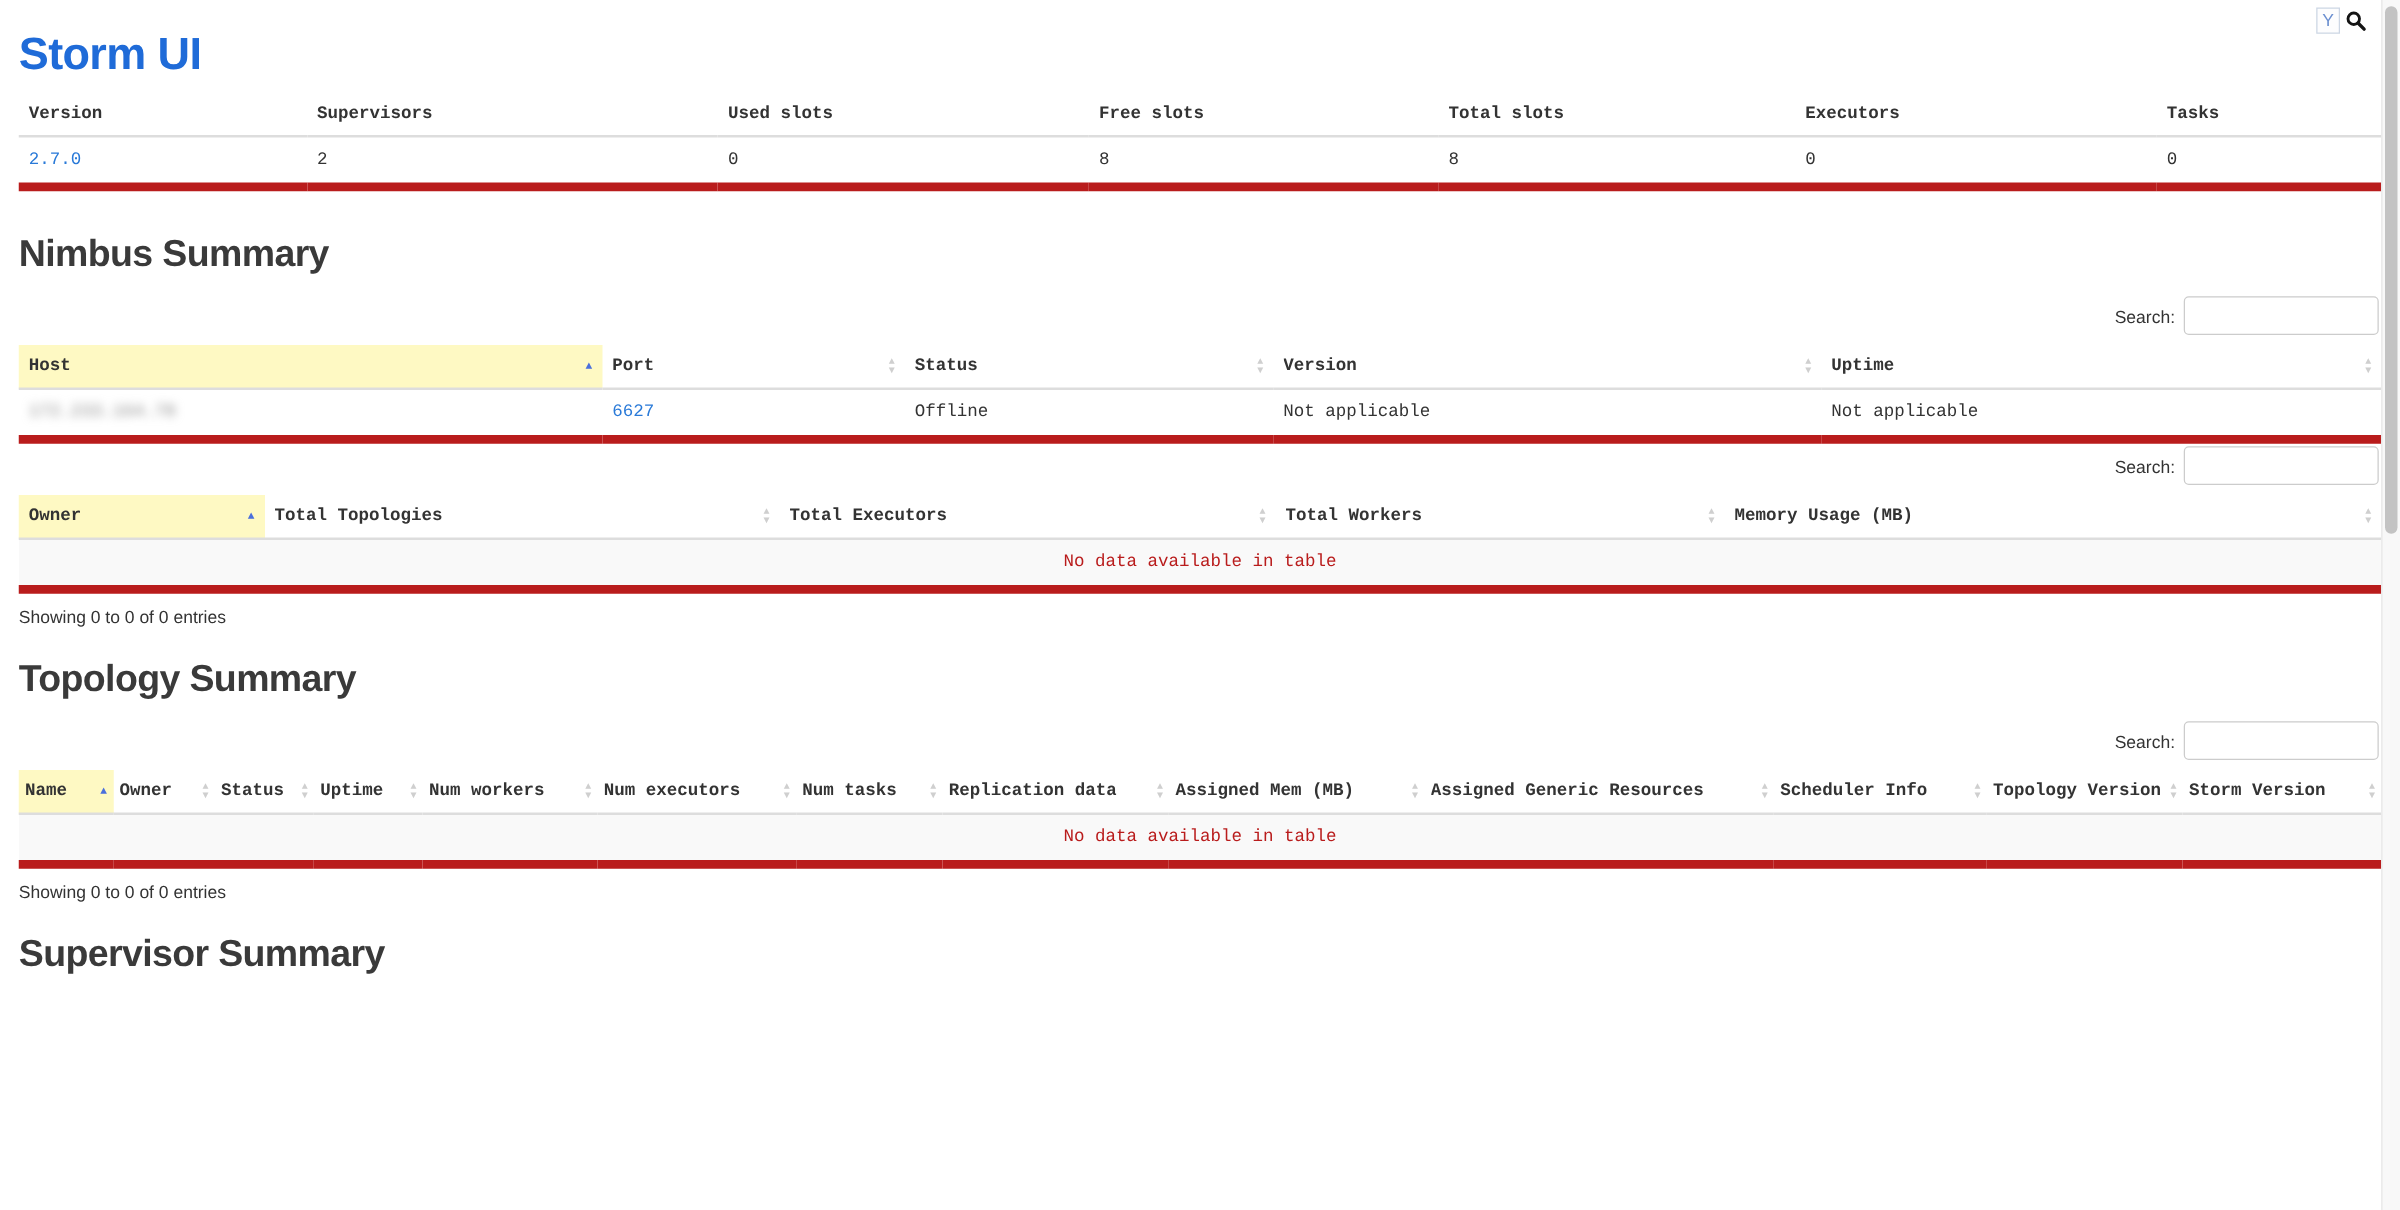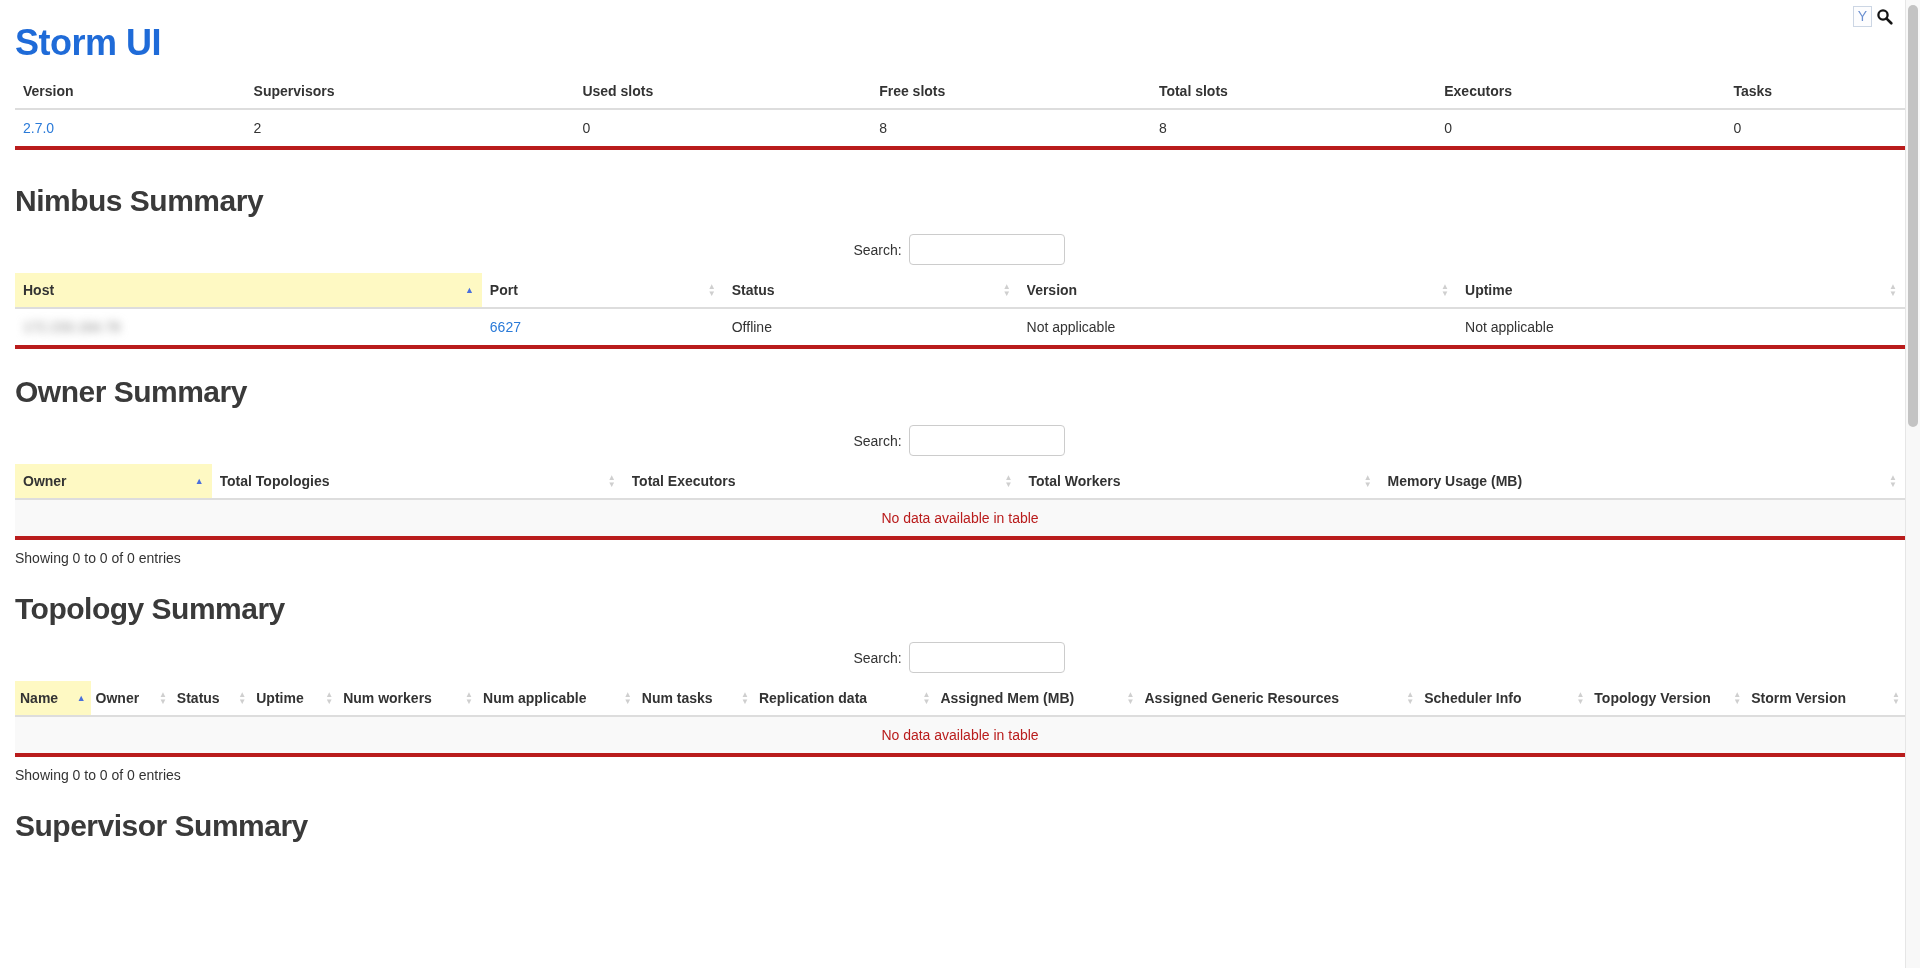--- a/index.html
+++ b/index.html
@@ -36,35 +36,35 @@
   
   table { width:100%; border-collapse:collapse; table-layout:fixed; }
   th {
     text-align:left; font-weight:700; color:#333;
     padding:9px 8px; border-bottom:2px solid #ddd; vertical-align:middle;
   }
   td {
     padding:10px 8px; border-top:1px solid #ddd; color:#333; vertical-align:middle;
     overflow:hidden; white-space:nowrap;
   }
-  table.bordered-bottom { border-bottom:4px solid #b91c1c; }
+  table.bordered-bottom { border-bottom:7px solid #b91c1c;font-family:Liberation Mono, monospace; }
   .th-inner { display:flex; align-items:center; justify-content:space-between; gap:4px; }
   .th-inner .lbl { white-space:nowrap; overflow:hidden; }
   th.sorted-asc { background:#fef9c3; }
   .sort-asc-glyph { color:#4a6fdc; font-size:9px; line-height:1; flex:none; }
   .sort-both { display:inline-flex; flex-direction:column; flex:none; }
   .sort-both i { font-style:normal; font-size:8px; line-height:7px; color:#cfcfcf; }
   td.empty-row { text-align:center; background:#f9f9f9; color:#b91c1c; }
 
   a.tbl-link { color:#2a7ad8; text-decoration:none; cursor:pointer; }
   .blurred { filter:blur(4px); color:#8a8a8a; user-select:none; }
 
   
   .search-row {
-    display:flex; justify-content:center; align-items:center;
+    display:flex; justify-content:flex-end; align-items:center;
     gap:7px; margin:2px 2px 8px 0; color:#333;
   }
   .search-row input {
     width:156px; height:31px; border:1px solid #ccc; border-radius:4px;
     padding:4px 8px; font-size:14px; outline:none; background:#fff;
   }
   .info-text { margin:10px 0 2px 0; color:#333; }
 
   
   .scrollbar-track {
@@ -209,21 +209,20 @@
       <tr>
         <td><span class="blurred">172.233.164.78</span></td>
         <td><a class="tbl-link">6627</a></td>
         <td>Offline</td>
         <td>Not applicable</td>
         <td>Not applicable</td>
       </tr>
     </tbody>
   </table>
 
-  <h2 class="section-heading tight">Owner Summary</h2>
 
   <div class="search-row">
     <span>Search:</span>
     <input type="text" style="">
   </div>
 
   <table class="bordered-bottom">
     <colgroup>
       <col class="o-owner">
         <col class="o-topo">
@@ -347,21 +346,21 @@
           <span class="th-inner">
               <span class="lbl">Num workers</span>
           <span class="sort-both">
                 <i>▲</i>
                 <i>▼</i>
               </span>
             </span>
         </th>
         <th>
           <span class="th-inner">
-              <span class="lbl">Num applicable</span>
+              <span class="lbl">Num executors</span>
           <span class="sort-both">
                 <i>▲</i>
                 <i>▼</i>
               </span>
             </span>
         </th>
         <th>
           <span class="th-inner">
               <span class="lbl">Num tasks</span>
           <span class="sort-both">

